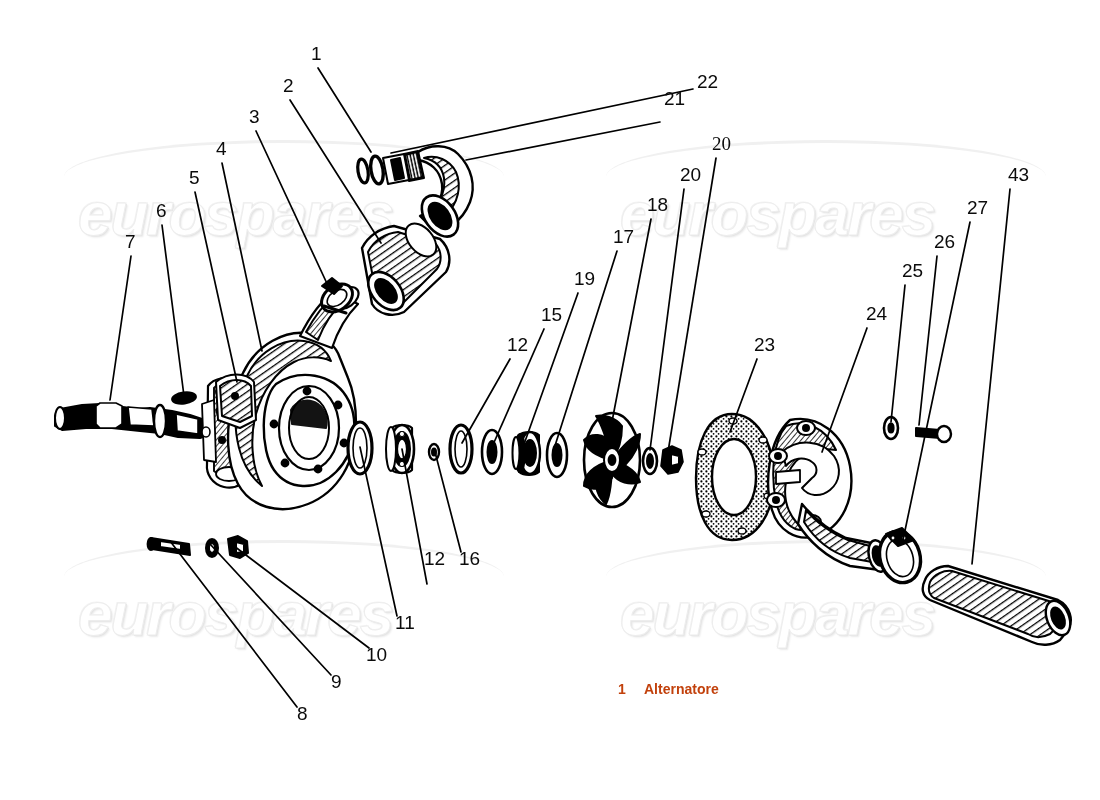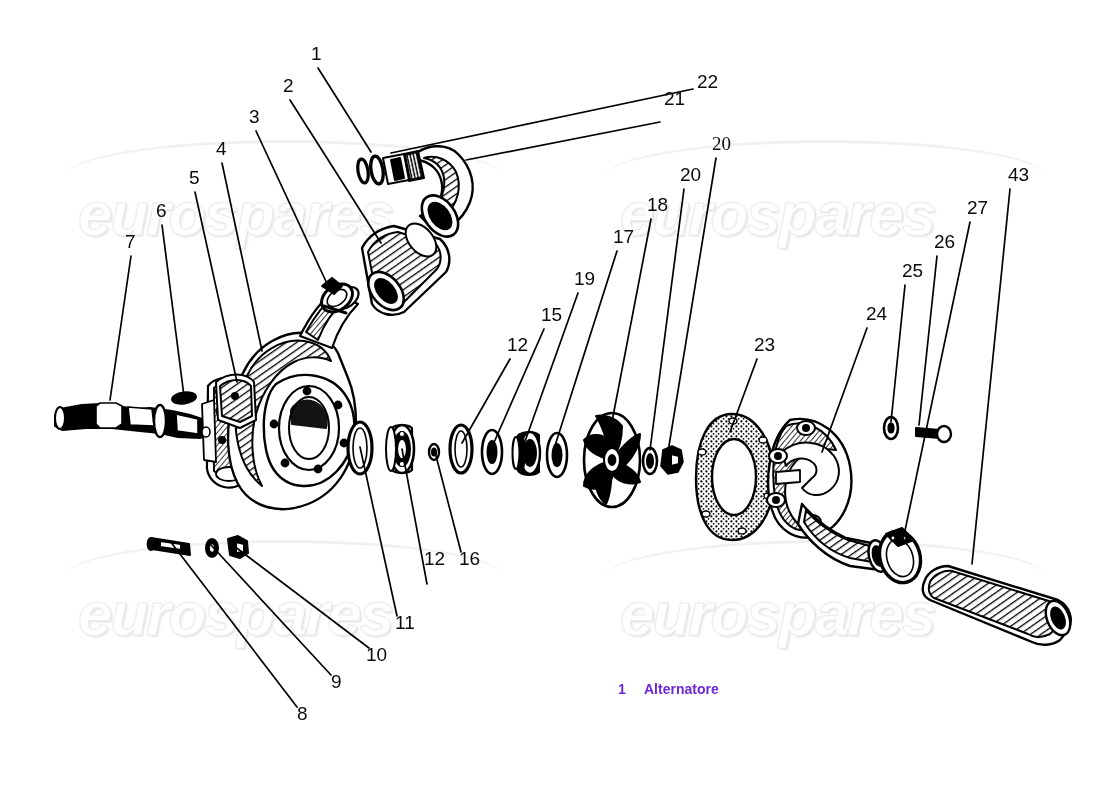--- a/index.html
+++ b/index.html
@@ -43,21 +43,21 @@
     font-size:19px;
     color:#0b0b0b;
     white-space:nowrap;
     user-select:none;
   }
   .legend{
     position:absolute;
     font-family:"Liberation Sans", sans-serif;
     font-size:14px;
     font-weight:bold;
-    color:#6d28d9;
+    color:#c2410c;
     white-space:nowrap;
   }
   .legend .num{display:inline-block;width:26px;}
 </style>
 </head>
 <body>
 
 <div id="stage">
 
   <div id="wm-layer">

